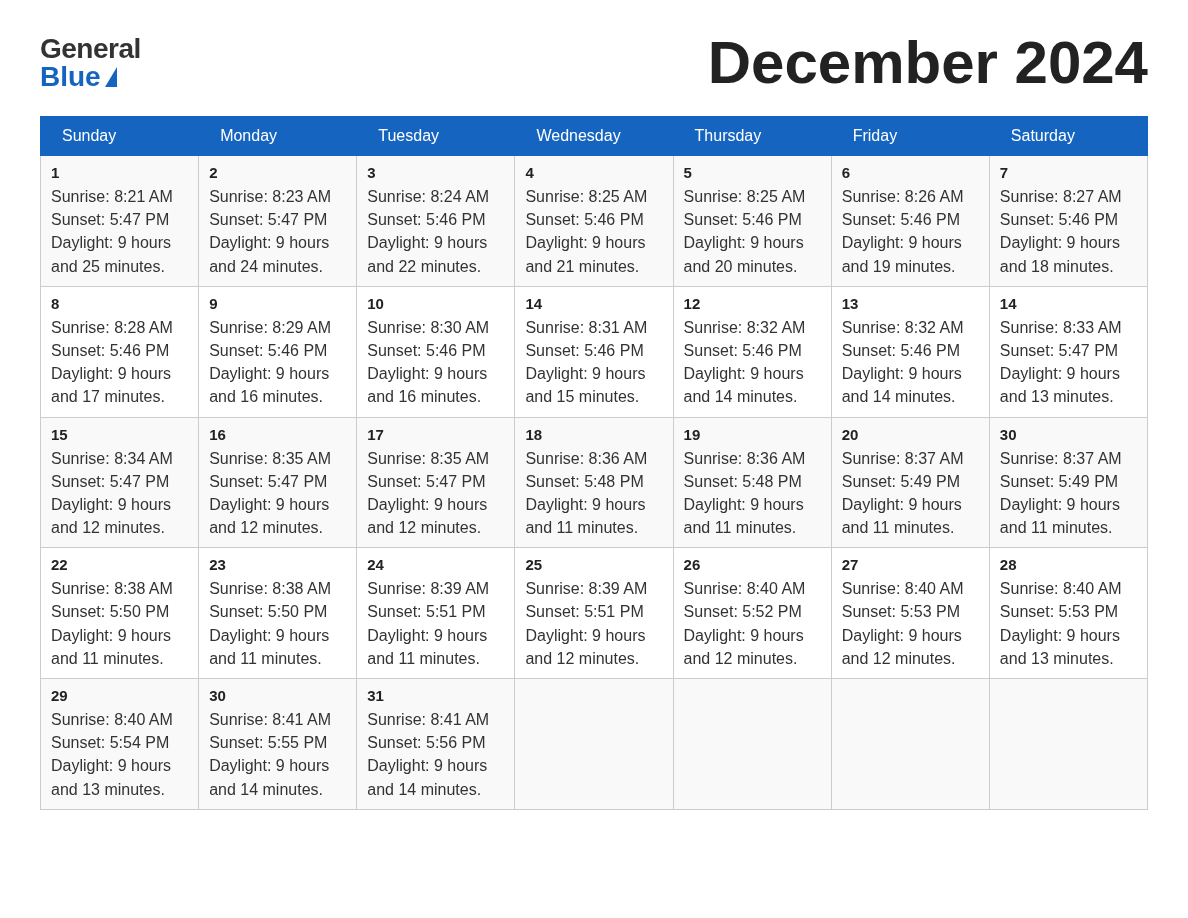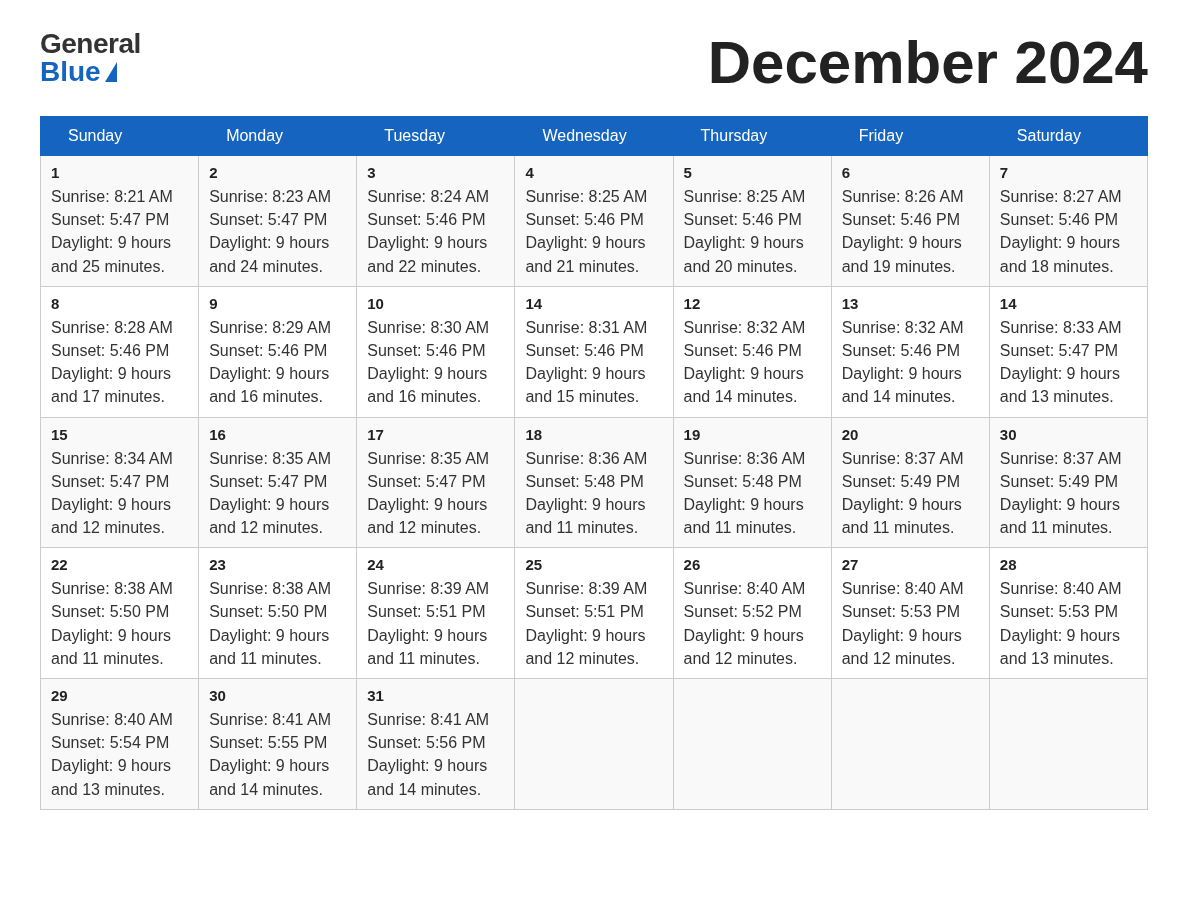--- a/index.html
+++ b/index.html
@@ -6,21 +6,21 @@
     body {
       font-family: Arial, Helvetica, sans-serif;
       background: #fff;
       padding: 30px 40px;
       width: 1188px;
       min-height: 918px;
     }
     .header-row {
       display: flex;
       justify-content: space-between;
-      align-items: flex-start;
+      align-items: center;
       margin-bottom: 20px;
     }
     .title-block {
       text-align: right;
     }
     .month-title {
       font-size: 60px;
       font-weight: bold;
       color: #222;
       line-height: 1.1;
@@ -32,21 +32,21 @@
     }
     table {
       width: 100%;
       border-collapse: collapse;
     }
     thead tr th {
       background-color: #1565c0;
       color: #fff;
       font-size: 16px;
       font-weight: normal;
-      padding: 10px 27px;
+      padding: 10px 21px;
       text-align: left;
       border: 1px solid #1565c0;
     }
     tbody tr td {
       vertical-align: top;
       padding: 8px 10px;
       border: 1px solid #ccc;
       font-size: 13.5px;
       color: #222;
       width: 14.28%;

